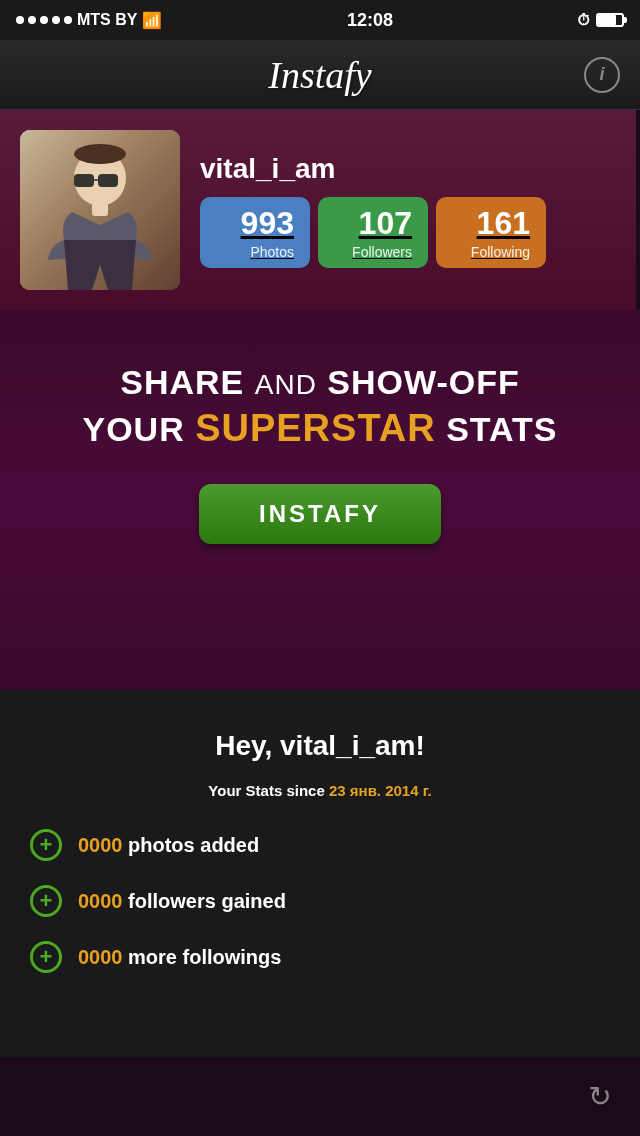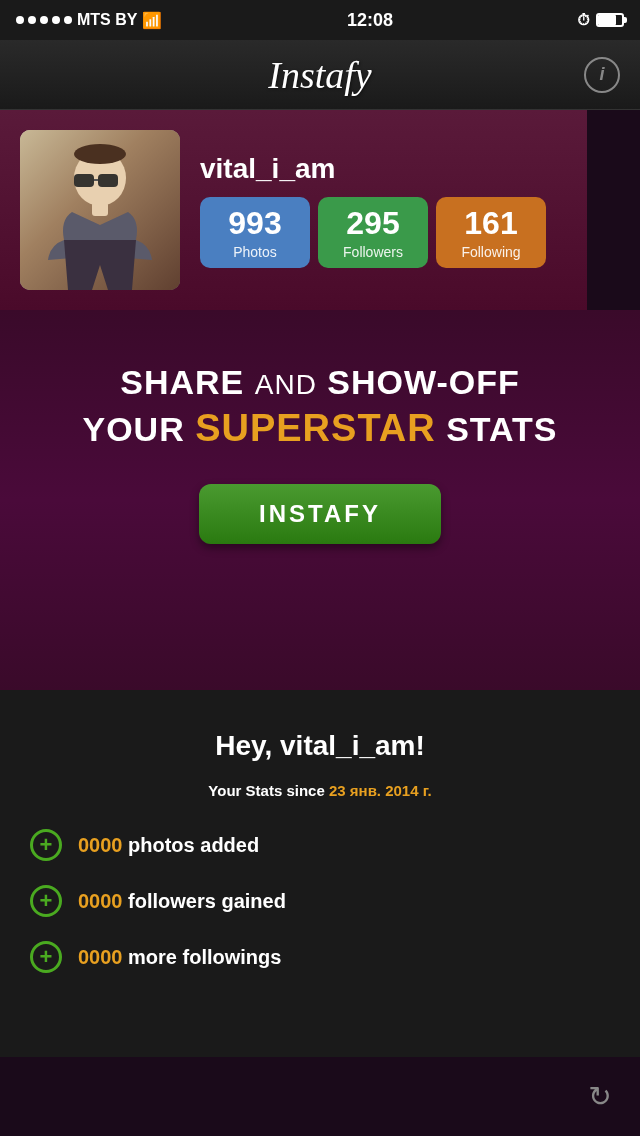--- a/index.html
+++ b/index.html
@@ -82,21 +82,21 @@
       display: flex; align-items: center; justify-content: center;
       color: #888;
       font-size: 18px;
       font-style: italic;
       font-weight: bold;
       cursor: pointer;
     }
 
     
     .profile-section {
-      width: 587px;
+      width: 636px;
       background: linear-gradient(180deg, #5a1a3a 0%, #4a0a2a 100%);
       padding: 20px 20px 20px 20px;
       display: flex;
       align-items: center;
       gap: 20px;
     }
     .avatar {
       width: 160px;
       height: 160px;
       border-radius: 10px;
@@ -126,24 +126,25 @@
       font-size: 28px;
       font-weight: 600;
     }
     .stats-row {
       display: flex;
       gap: 8px;
     }
     .stat-badge {
       display: flex;
       flex-direction: column;
-      align-items: center;
+      align-items: flex-end;
       border-radius: 10px;
       padding: 8px 16px;
       min-width: 110px;
+      text-decoration: underline;
     }
     .stat-badge.photos { background: #4a7fc1; }
     .stat-badge.followers { background: #3a9a4a; }
     .stat-badge.following { background: #c87020; }
     .stat-number {
       color: white;
       font-size: 32px;
       font-weight: 700;
     }
     .stat-label {
@@ -323,21 +324,21 @@
     </div>
   </div>
   <div class="profile-info">
     <div class="username">vital_i_am</div>
     <div class="stats-row">
       <div class="stat-badge photos">
         <span class="stat-number">993</span>
         <span class="stat-label">Photos</span>
       </div>
       <div class="stat-badge followers">
-        <span class="stat-number">295</span>
+        <span class="stat-number">107</span>
         <span class="stat-label">Followers</span>
       </div>
       <div class="stat-badge following">
         <span class="stat-number">161</span>
         <span class="stat-label">Following</span>
       </div>
     </div>
   </div>
 </div>
 

